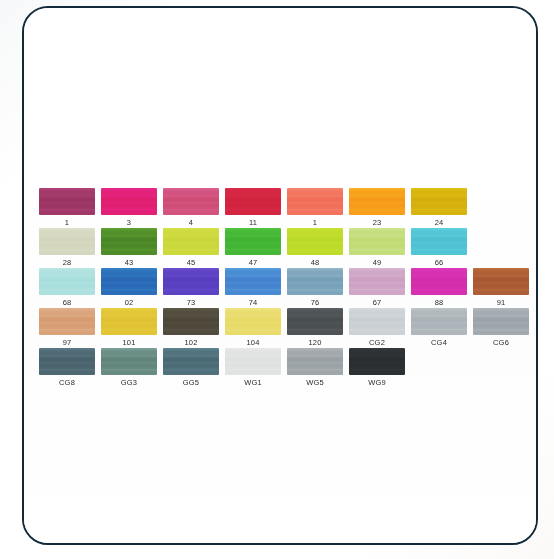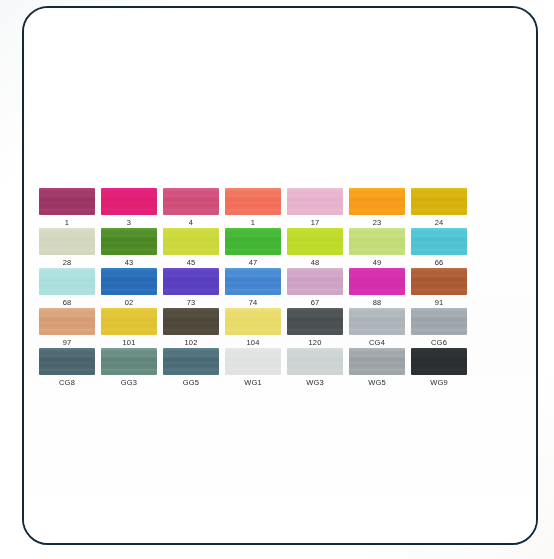--- a/index.html
+++ b/index.html
@@ -125,28 +125,28 @@
             </div>
             <div class="swatch-cell">
               <div class="swatch-chip" title="3" style="background-color: rgb(226, 31, 116);"></div>
               <div class="swatch-label">3</div>
             </div>
             <div class="swatch-cell">
               <div class="swatch-chip" title="4" style="background-color: rgb(209, 80, 122);"></div>
               <div class="swatch-label">4</div>
             </div>
             <div class="swatch-cell">
+              <div class="swatch-chip" title="11" style="background-color: rgb(211, 36, 63);"></div>
+              <div class="swatch-label">11</div>
+            </div>
+            <div class="swatch-cell">
               <div class="swatch-chip" title="16" style="background-color: rgb(242, 113, 92);"></div>
               <div class="swatch-label">1</div>
             </div>
             <div class="swatch-cell">
-              <div class="swatch-chip" title="17" style="background-color: rgb(232, 179, 205);"></div>
-              <div class="swatch-label">17</div>
-            </div>
-            <div class="swatch-cell">
               <div class="swatch-chip" title="23" style="background-color: rgb(247, 157, 27);"></div>
               <div class="swatch-label">23</div>
             </div>
             <div class="swatch-cell">
               <div class="swatch-chip" title="24" style="background-color: rgb(215, 178, 14);"></div>
               <div class="swatch-label">24</div>
             </div>
           </div>
           <div class="swatch-row">
             <div class="swatch-cell">
@@ -189,20 +189,24 @@
             </div>
             <div class="swatch-cell">
               <div class="swatch-chip" title="73" style="background-color: rgb(90, 65, 194);"></div>
               <div class="swatch-label">73</div>
             </div>
             <div class="swatch-cell">
               <div class="swatch-chip" title="74" style="background-color: rgb(71, 135, 210);"></div>
               <div class="swatch-label">74</div>
             </div>
             <div class="swatch-cell">
+              <div class="swatch-chip" title="76" style="background-color: rgb(123, 164, 187);"></div>
+              <div class="swatch-label">76</div>
+            </div>
+            <div class="swatch-cell">
               <div class="swatch-chip" title="84" style="background-color: rgb(207, 164, 198);"></div>
               <div class="swatch-label">67</div>
             </div>
             <div class="swatch-cell">
               <div class="swatch-chip" title="88" style="background-color: rgb(214, 47, 174);"></div>
               <div class="swatch-label">88</div>
             </div>
             <div class="swatch-cell">
               <div class="swatch-chip" title="91" style="background-color: rgb(172, 92, 52);"></div>
               <div class="swatch-label">91</div>
@@ -223,20 +227,24 @@
             </div>
             <div class="swatch-cell">
               <div class="swatch-chip" title="104" style="background-color: rgb(233, 220, 107);"></div>
               <div class="swatch-label">104</div>
             </div>
             <div class="swatch-cell">
               <div class="swatch-chip" title="120" style="background-color: rgb(76, 81, 83);"></div>
               <div class="swatch-label">120</div>
             </div>
             <div class="swatch-cell">
+              <div class="swatch-chip" title="CG2" style="background-color: rgb(204, 209, 213);"></div>
+              <div class="swatch-label">CG2</div>
+            </div>
+            <div class="swatch-cell">
               <div class="swatch-chip" title="CG4" style="background-color: rgb(174, 182, 187);"></div>
               <div class="swatch-label">CG4</div>
             </div>
             <div class="swatch-cell">
               <div class="swatch-chip" title="CG6" style="background-color: rgb(160, 168, 174);"></div>
               <div class="swatch-label">CG6</div>
             </div>
           </div>
           <div class="swatch-row">
             <div class="swatch-cell">
@@ -247,24 +255,20 @@
               <div class="swatch-chip" title="GG3" style="background-color: rgb(102, 137, 127);"></div>
               <div class="swatch-label">GG3</div>
             </div>
             <div class="swatch-cell">
               <div class="swatch-chip" title="GG5" style="background-color: rgb(78, 110, 121);"></div>
               <div class="swatch-label">GG5</div>
             </div>
             <div class="swatch-cell">
               <div class="swatch-chip" title="WG1" style="background-color: rgb(224, 227, 226);"></div>
               <div class="swatch-label">WG1</div>
-            </div>
-            <div class="swatch-cell">
-              <div class="swatch-chip" title="WG3" style="background-color: rgb(206, 211, 211);"></div>
-              <div class="swatch-label">WG3</div>
             </div>
             <div class="swatch-cell">
               <div class="swatch-chip" title="WG5" style="background-color: rgb(158, 165, 168);"></div>
               <div class="swatch-label">WG5</div>
             </div>
             <div class="swatch-cell">
               <div class="swatch-chip" title="WG9" style="background-color: rgb(43, 47, 49);"></div>
               <div class="swatch-label">WG9</div>
             </div>
           </div>

